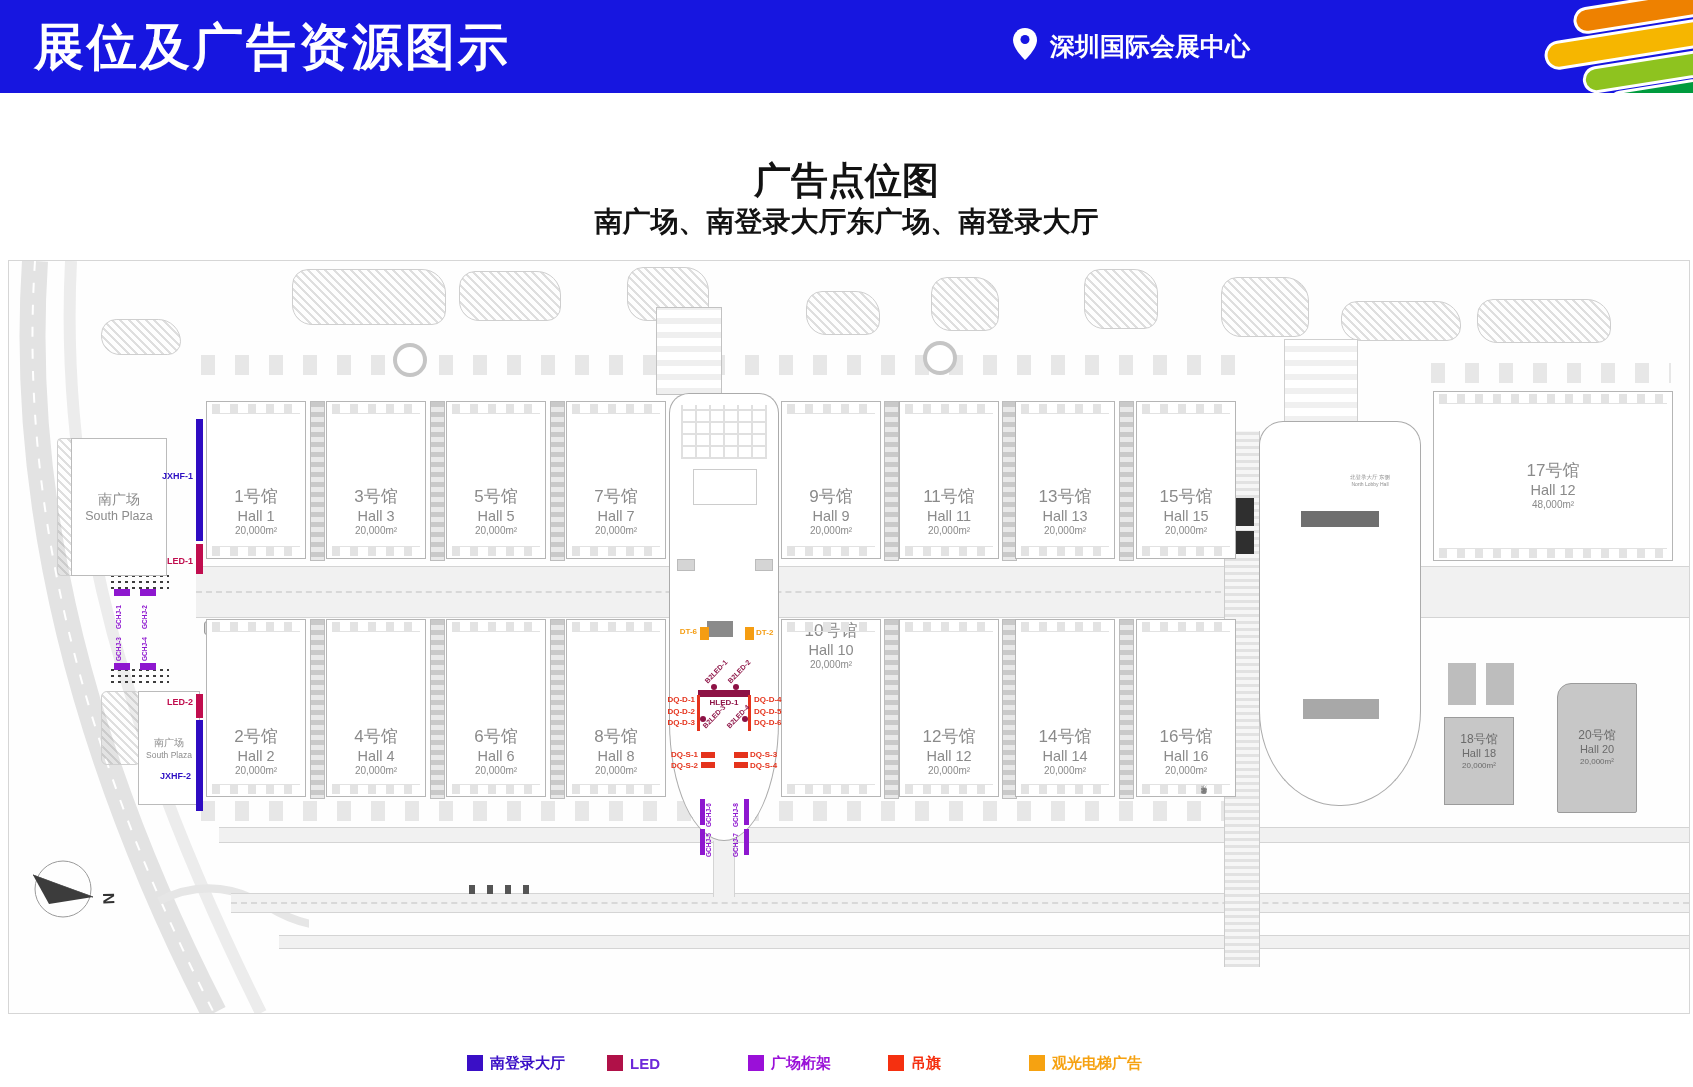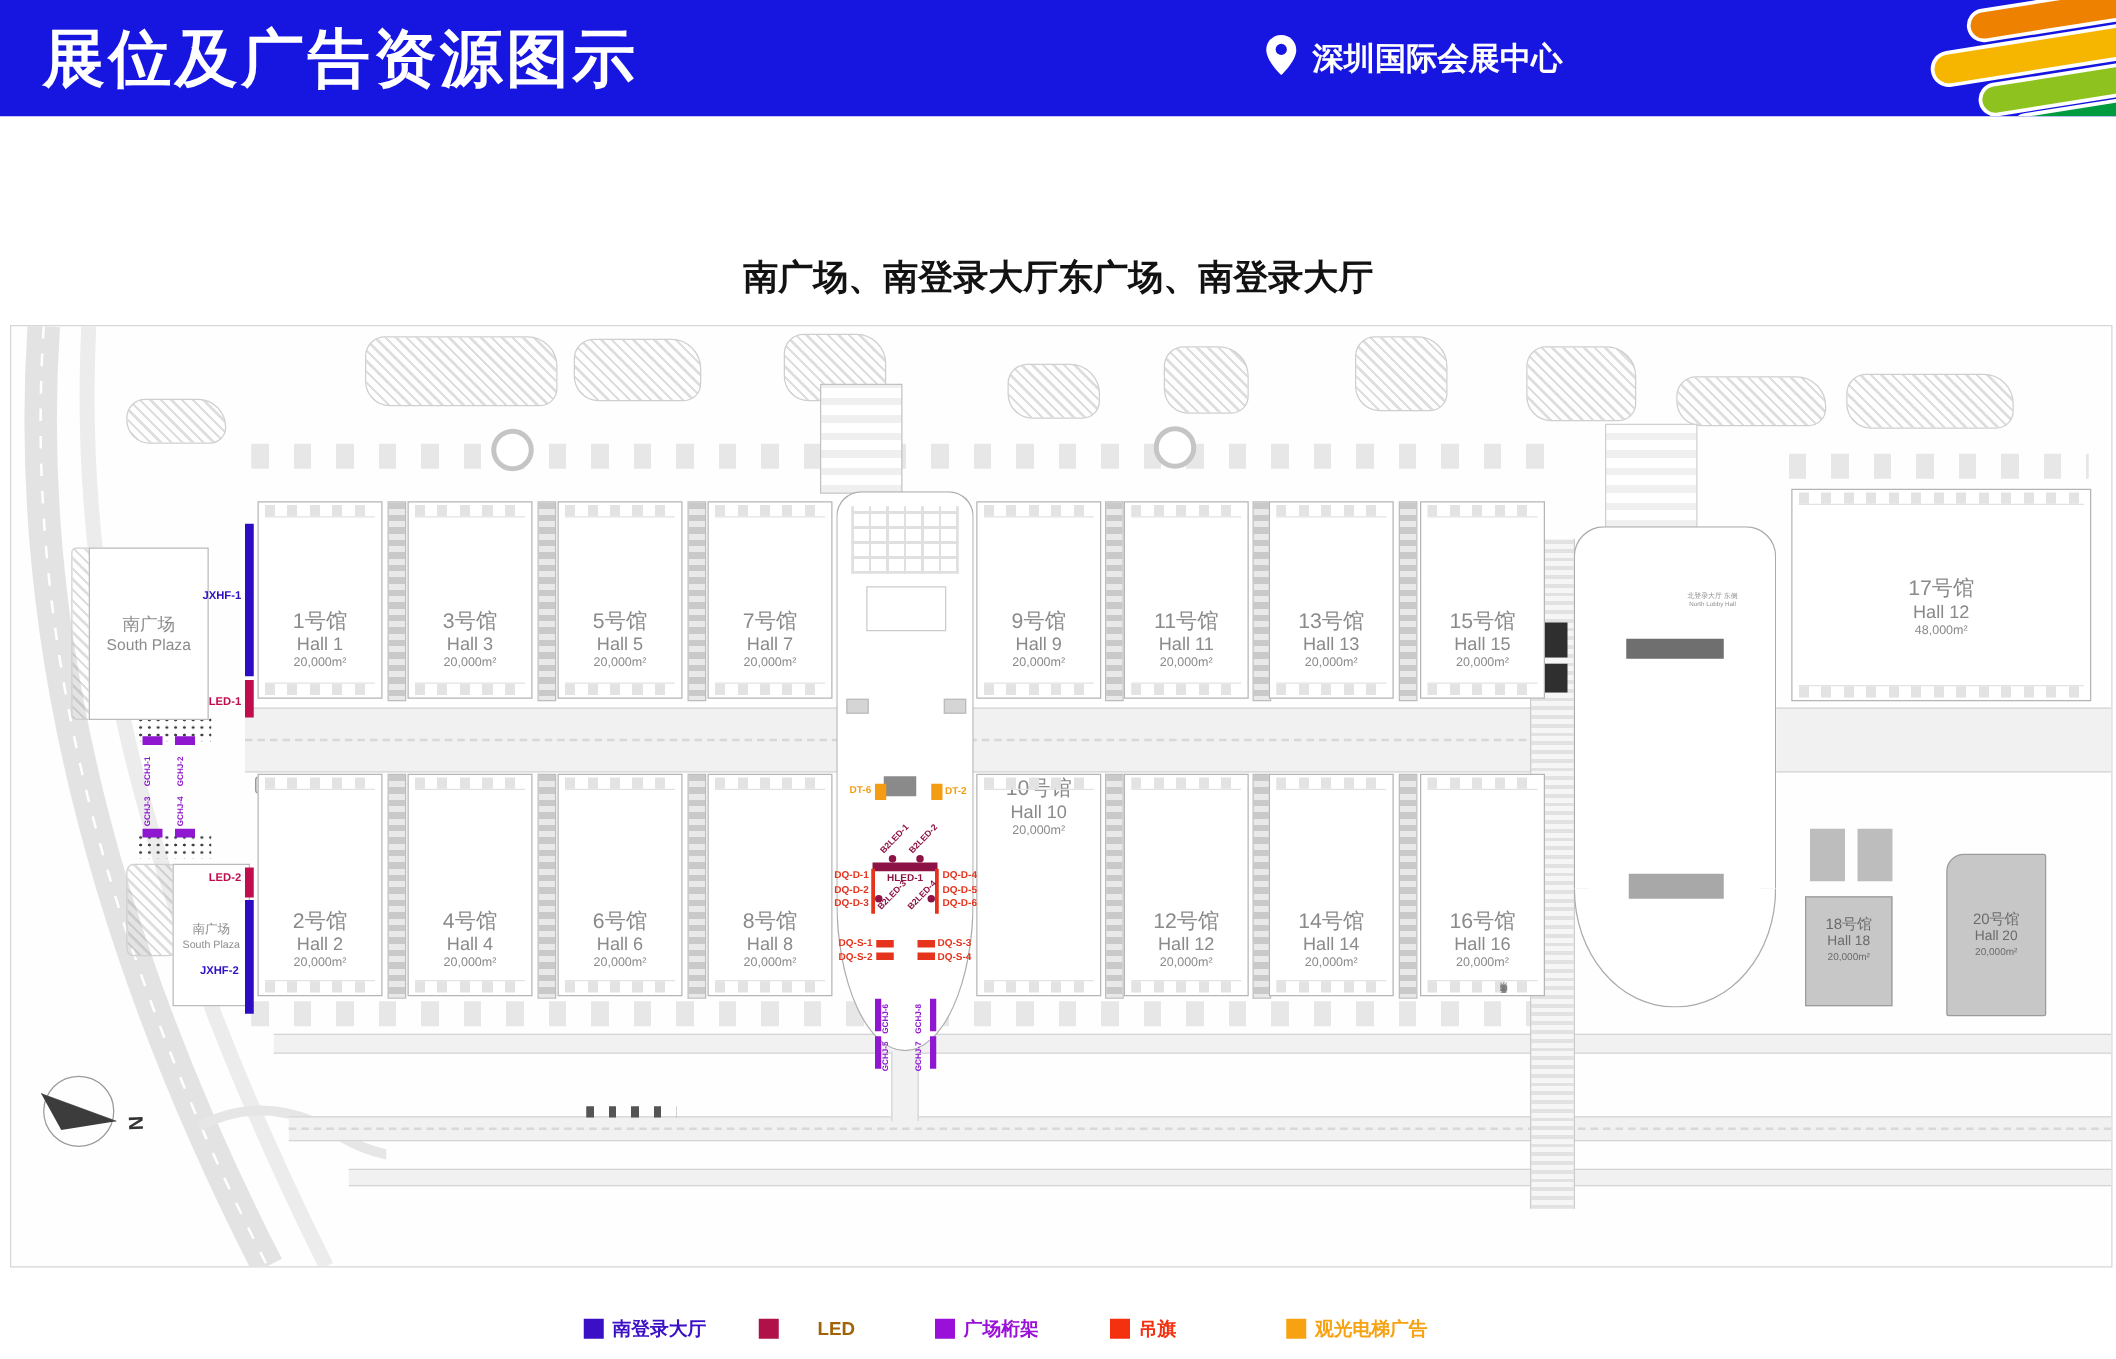--- a/index.html
+++ b/index.html
@@ -90,20 +90,21 @@
         <g transform="rotate(-9 150 46)">
           <rect x="62" y="-4" width="140" height="24" rx="12" fill="#EE8100" stroke="#fff" stroke-width="3"></rect>
           <rect x="28" y="25" width="170" height="26" rx="13" fill="#F6B600" stroke="#fff" stroke-width="3"></rect>
           <rect x="62" y="56" width="140" height="24" rx="12" fill="#8EC31F" stroke="#fff" stroke-width="3"></rect>
           <rect x="84" y="84" width="120" height="22" rx="11" fill="#009B3E" stroke="#fff" stroke-width="3"></rect>
         </g>
       </svg>
     </div>
   </div>
 
+  <div id="map-title">广告点位图</div>
   <div id="map-sub">南广场、南登录大厅东广场、南登录大厅</div>
 
   <div id="map">
 
     <svg class="abs" style="left:0;top:0;width:300px;height:752px;z-index:0">
       <path d="M26 0 C14 180 40 430 205 752" stroke="#e3e3e3" stroke-width="26" fill="none"></path>
       <path d="M26 0 C14 180 40 430 205 752" stroke="#ffffff" stroke-width="2" stroke-dasharray="10 12" fill="none"></path>
       <path d="M62 0 C52 200 92 430 252 752" stroke="#ececec" stroke-width="12" fill="none"></path>
       <path d="M150 640 q 55 -28 110 6 t 110 6" stroke="#e6e6e6" stroke-width="8" fill="none"></path>
     </svg>
@@ -363,21 +364,21 @@
     <div class="mlab vlab c-pur" style="left:724px;top:536px;height:30px;font-size:6.5px">GCHJ-8</div>
     <div class="mlab vlab c-pur" style="left:724px;top:566px;height:30px;font-size:6.5px">GCHJ-7</div>
   </div>
 
   <div class="leg" style="left:467px">
     <span class="sq" style="background-color: rgb(58, 15, 198);"></span>
     <span class="lab" style="color: rgb(58, 15, 198);">南登录大厅</span>
   </div>
   <div class="leg" style="left:607px">
     <span class="sq" style="background-color: rgb(176, 17, 72);"></span>
-    <span class="lab" style="color: #a16207; margin-left: 24px;">LED</span>
+    <span class="lab" style="color: #6d28d9;">LED</span>
   </div>
   <div class="leg" style="left:748px">
     <span class="sq" style="background-color: rgb(154, 16, 216);"></span>
     <span class="lab" style="color: rgb(154, 16, 216);">广场桁架</span>
   </div>
   <div class="leg" style="left:888px">
     <span class="sq" style="background-color: rgb(245, 48, 16);"></span>
     <span class="lab" style="color: rgb(245, 48, 16);">吊旗</span>
   </div>
   <div class="leg" style="left:1029px">

